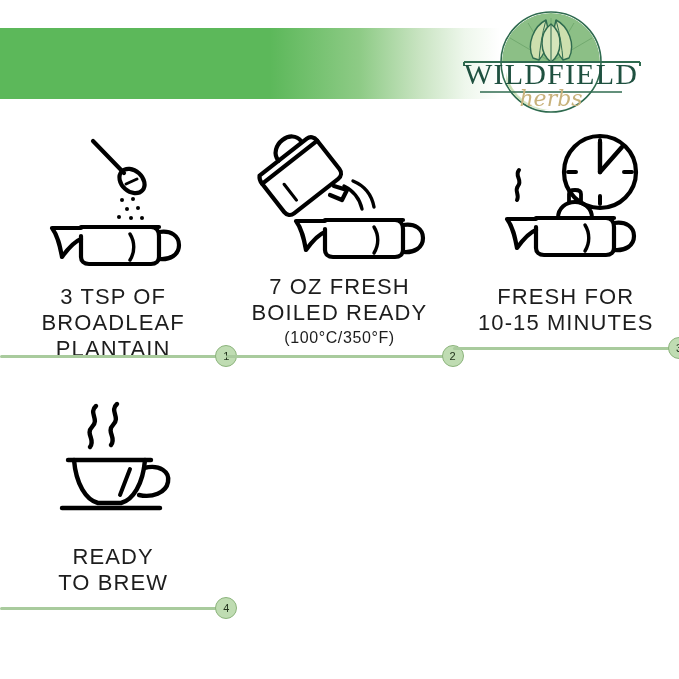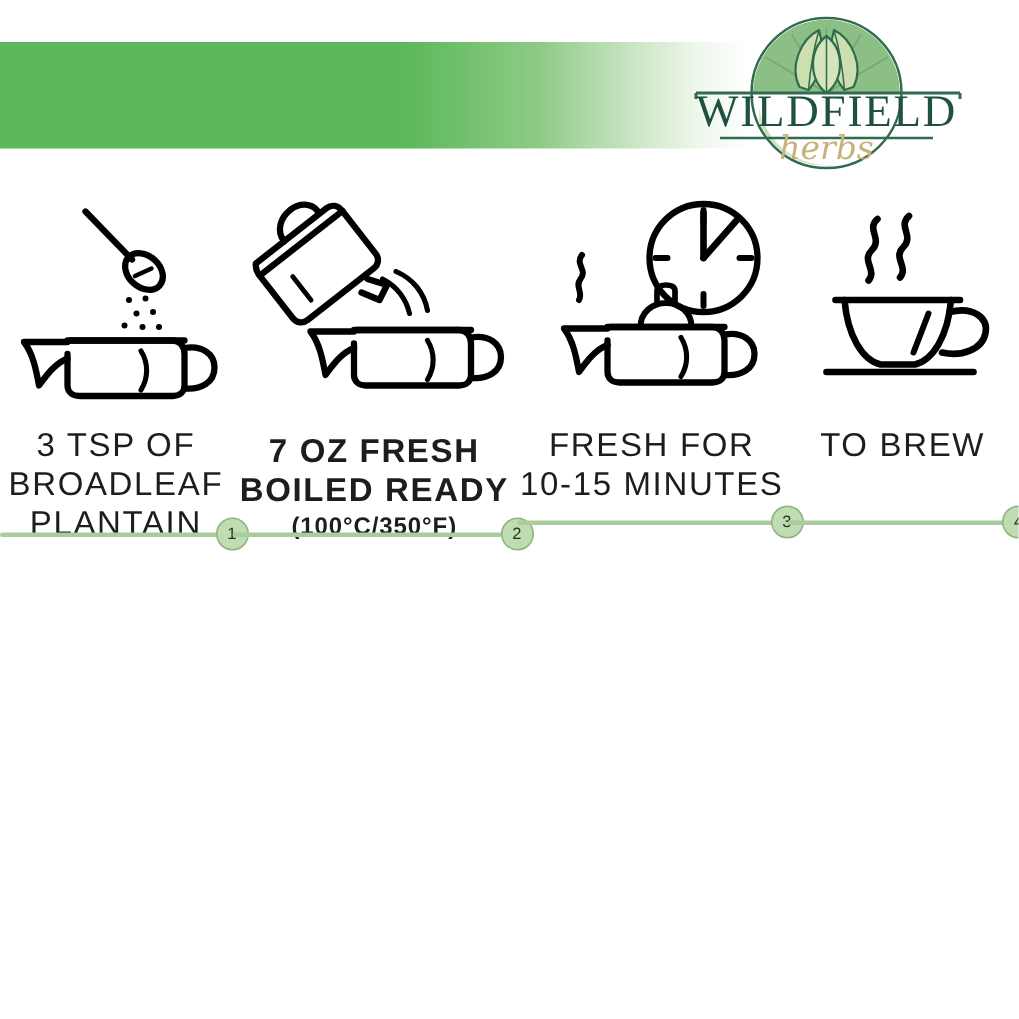--- a/index.html
+++ b/index.html
@@ -69,21 +69,21 @@
   .logo svg { display: block; }
 
   
   .steps {
     position: absolute;
     left: 0;
     top: 128px;
     width: 679px;
     height: 520px;
     display: grid;
-    grid-template-columns: 1fr 1fr 1fr 1fr;
+    grid-template-columns: 1fr 1fr 1fr;
     grid-template-rows: 1fr 1fr;
   }
   .step {
     position: relative;
     display: flex;
     flex-direction: column;
     align-items: center;
   }
   .step-icon {
     height: 140px;
@@ -151,21 +151,21 @@
     font-family: "Liberation Sans", sans-serif;
     font-size: 11px;
     font-weight: 400;
     color: #22331c;
     line-height: 1;
   }
 
   
   .step.r1 .step-bar { bottom: 20px; }
   .step.r2 .step-bar { bottom: 28px; }
-  .step.s2 .step-text { margin-top: 20px; font-weight: bold; }
+  .step.s2 .step-text { margin-top: 6px; }
 </style>
 </head>
 <body>
 
 <div class="page">
 
   <div class="header">
     <div class="header-band"></div>
 
     <div class="logo">
@@ -338,20 +338,21 @@
           <path d="M36 72 C38 96 48 112 60 115 L83 115 C95 112 105 96 107 72"></path>
 
           <path d="M106 80 C122 76 132 84 130 94 C128 105 114 110 101 107"></path>
 
           <path d="M92 81 L82 107" stroke-width="4"></path>
 
           <path d="M24 120 L122 120"></path>
         </svg>
       </div>
       <div class="step-text">
+        <div>READY</div>
         <div>TO BREW</div>
       </div>
       <div class="step-bar">
         <div class="bar-wrap">
           <div class="bar-line"></div>
           <div class="bar-badge">4</div>
         </div>
       </div>
     </div>
 

